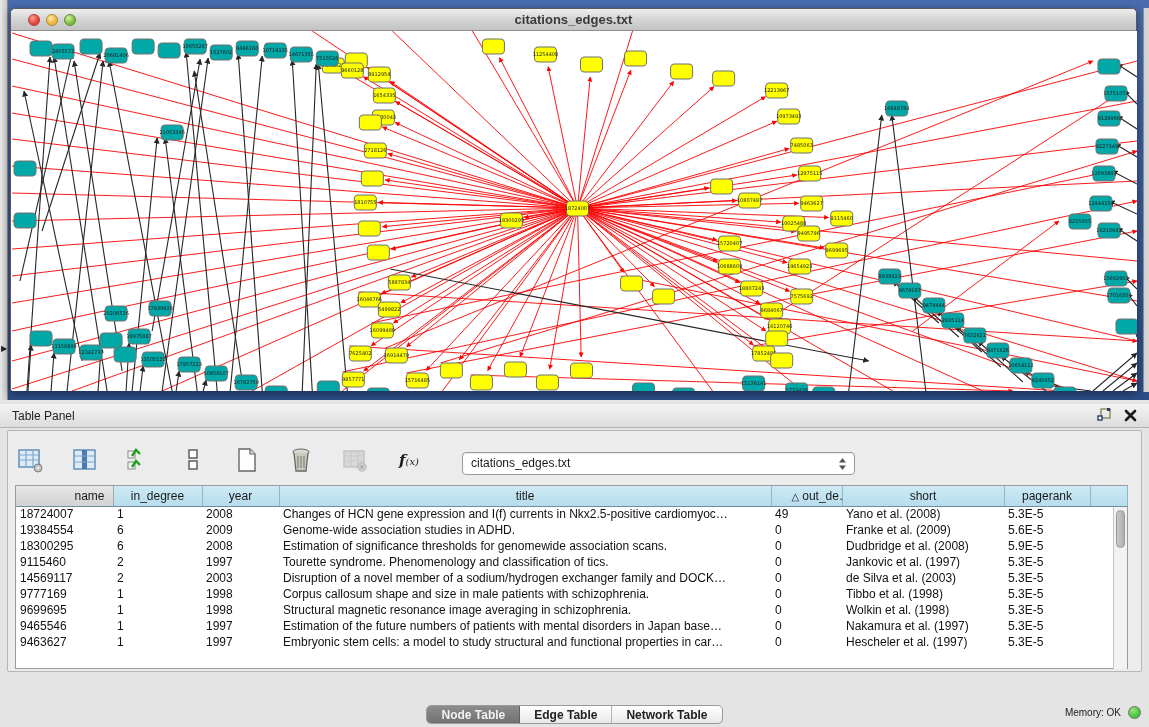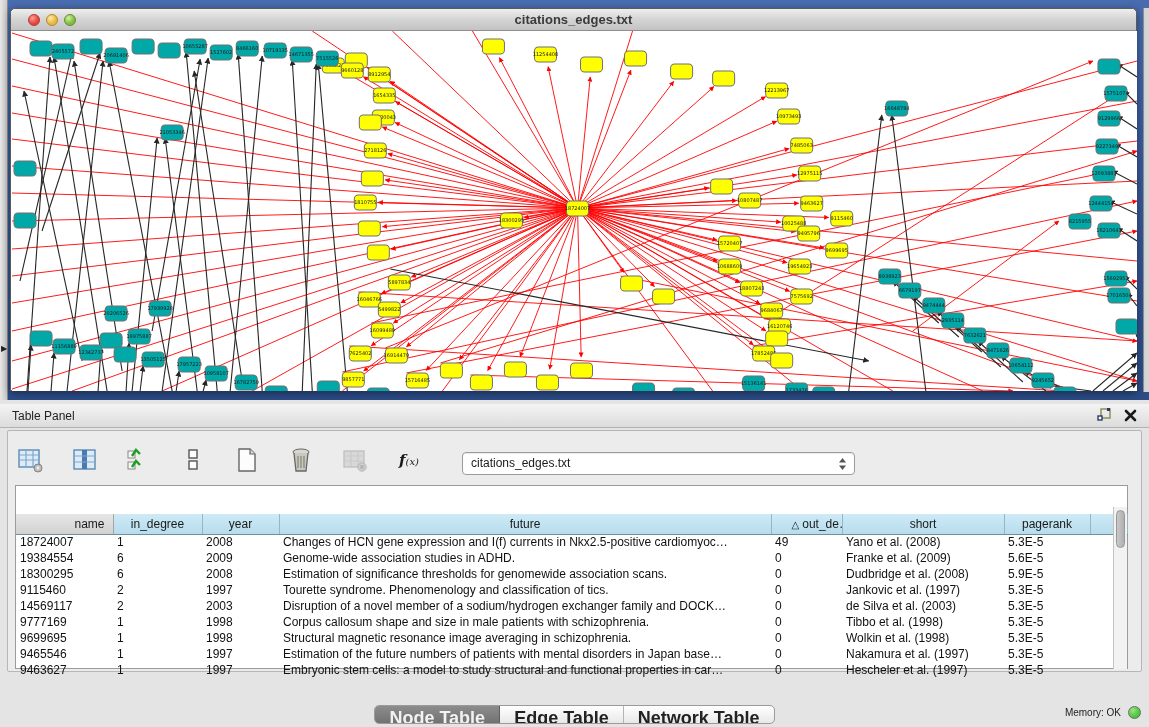--- a/index.html
+++ b/index.html
@@ -47,38 +47,38 @@
   #toolbar { position:absolute; left:8px; top:10px; height:34px; display:flex; align-items:flex-end; gap:24px; }
   .tbtn { width:30px; height:30px; display:flex; align-items:center; justify-content:center; }
   .combo { margin-left:14px; width:393px; height:23px; background:#FFF;
     border:1px solid #9B9B9B; border-radius:4px; position:relative;
     font-size:12px; color:#1A1A1A; line-height:21px; padding-left:8px;
     box-shadow:inset 0 1px 1px rgba(0,0,0,.08); }
   .combo .spin { position:absolute; right:7px; top:4px; }
 
   #tablebox { position:absolute; left:7px; top:54px; width:1113px; height:184px;
     background:#FFF; border:1px solid #9B9B9B; }
-  table { border-collapse:collapse; table-layout:fixed; width:1111px; font-size:12px;margin-top:28px; }
+  table { border-collapse:collapse; table-layout:fixed; width:1111px; font-size:12px; }
   thead th { height:20px; background:linear-gradient(180deg,#CDEAF6,#B7DCEC);
     border-right:1px solid #93B7C6; border-bottom:1px solid #6E8FA0;
     font-weight:normal; color:#1A1A1A; text-align:center; overflow:hidden; white-space:nowrap; }
   thead th.th-name { background:linear-gradient(180deg,#E6E6E6,#D2D2D2);
     border-right:1px solid #A5A5A5; text-align:right; padding-right:8px; }
   tbody td { height:16px; padding:0 4px; color:#111; white-space:nowrap;
     overflow:hidden; text-overflow:clip; }
   .sortglyph { font-size:10px; margin-right:3px; }
   #vscroll { position:absolute; right:0px; top:21px; width:14px; height:162px;
     background:#F2F2F2; border-left:1px solid #C4C4C4; }
   #vthumb { position:absolute; left:2px; top:3px; width:9px; height:38px;
     background:linear-gradient(90deg,#C9C9C9,#AFAFAF); border-radius:5px; border:1px solid #979797; }
 
   #tabsrow { position:absolute; left:0; top:274px; width:100%; height:20px; text-align:center; }
   .seg { display:inline-flex; border:1px solid #9A9A9A; border-radius:5px; overflow:hidden;
     background:linear-gradient(180deg,#FFFFFF,#E8E8E8); height:19px; }
-  .seg .tab { padding:2px 14px 0 14px; font-size:18px; font-weight:bold; color:#222;
+  .seg .tab { padding:2px 14px 0 14px; font-size:12px; font-weight:bold; color:#222;
     border-right:1px solid #B5B5B5; height:19px; }
   .seg .tab.sel { background:linear-gradient(180deg,#8C8C8C,#6F6F6F); color:#F2F2F2; border-right:1px solid #5F5F5F;}
   .seg .tab:last-child { border-right:none; }
 
   #statusbar { position:absolute; left:0; bottom:0; width:100%; height:27px; }
   #statusbar .mem { position:absolute; right:28px; top:7px; font-size:10px; color:#222; }
   #statusbar .dot { position:absolute; right:8px; top:6px; width:13px; height:13px; border-radius:50%;
     background:radial-gradient(circle at 35% 30%,#9BE37A,#46C53D 65%); border:1px solid #6E6E6E; }
 
   svg.icon { display:block; }
@@ -776,21 +776,21 @@
               <col style="width:71px">
               <col style="width:162px">
             <col style="width:86px">
               <col style="width:37px">
           </colgroup>
           <thead>
               <tr id="hdr-row">
                 <th class="th-name">name</th>
                 <th>in_degree</th>
                 <th>year</th>
-                <th>future</th>
+                <th>title</th>
                 <th style="text-align: left; padding-left: 20px;"><span class="sortglyph">△</span>out_de…</th>
                 <th>short</th>
                 <th>pagerank</th>
                 <th></th>
               </tr>
             </thead>
           <tbody id="tbody">
               <tr>
                 <td>18724007</td>
                 <td>1</td>

